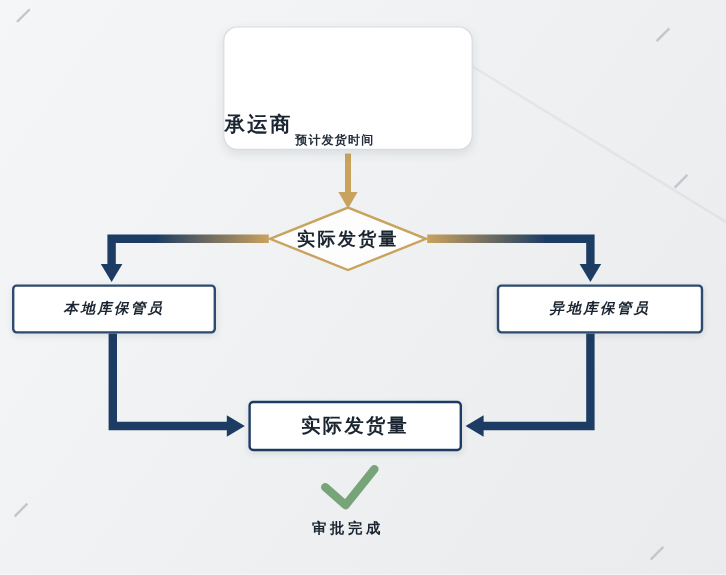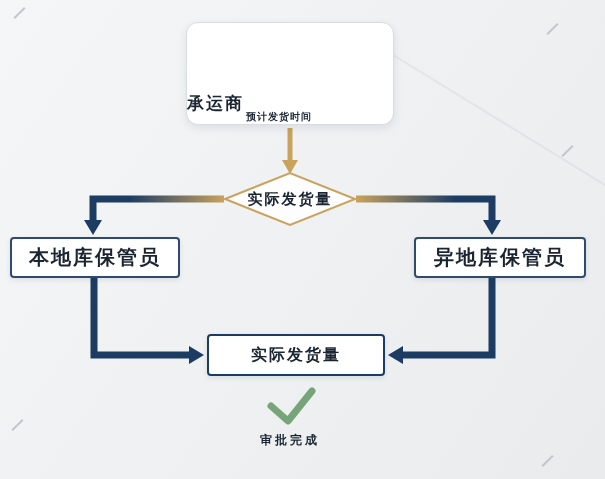--- a/index.html
+++ b/index.html
@@ -58,23 +58,24 @@
 
   .side-box {
     top: 237px;
     height: 41px;
     border: 2px solid #2e4a6e;
     border-radius: 4px;
     box-shadow: 0 2px 5px rgba(40,55,75,0.10);
     display: flex;
     align-items: center;
     justify-content: center;
-    font-size: 20px;
+    font-size: 12px;
     font-weight: bold;
     letter-spacing: 2px;
+    font-style: italic;
   }
   .left-box  { left: 10px;  width: 170px; }
   .right-box { left: 414px; width: 172px; }
 
   .center-box {
     left: 207px; top: 334px;
     width: 178px; height: 42px;
     border: 2px solid #1d3c63;
     border-radius: 4px;
     box-shadow: 0 2px 5px rgba(40,55,75,0.10);

